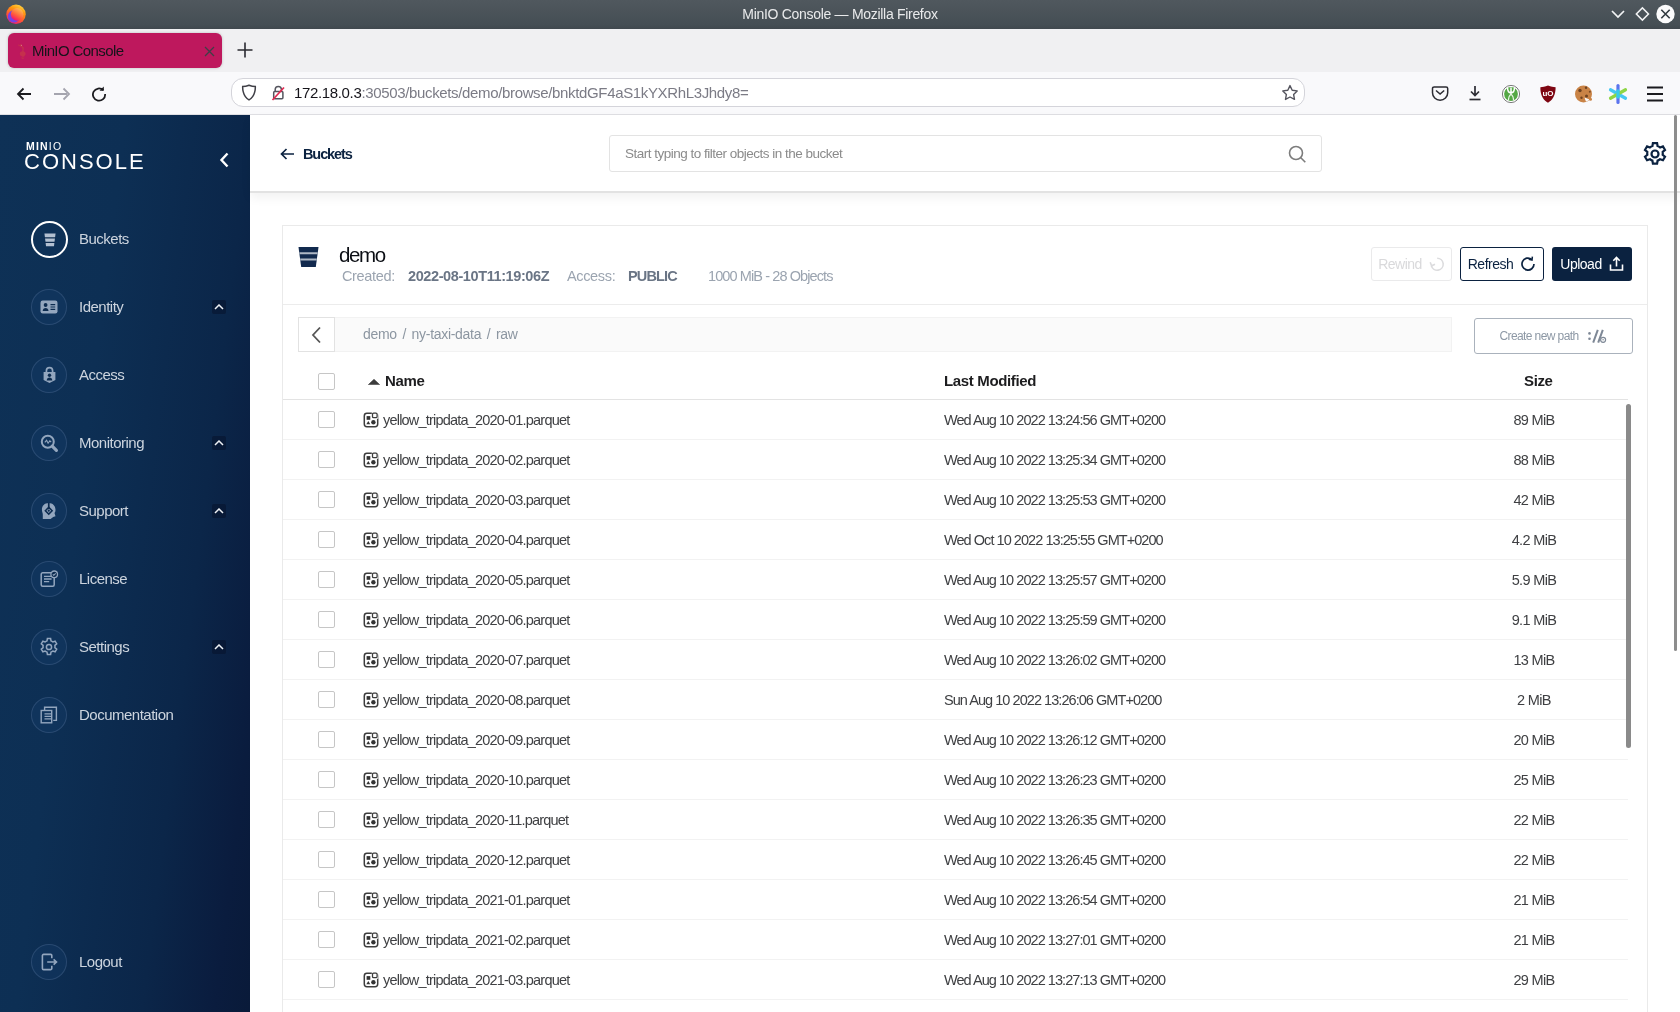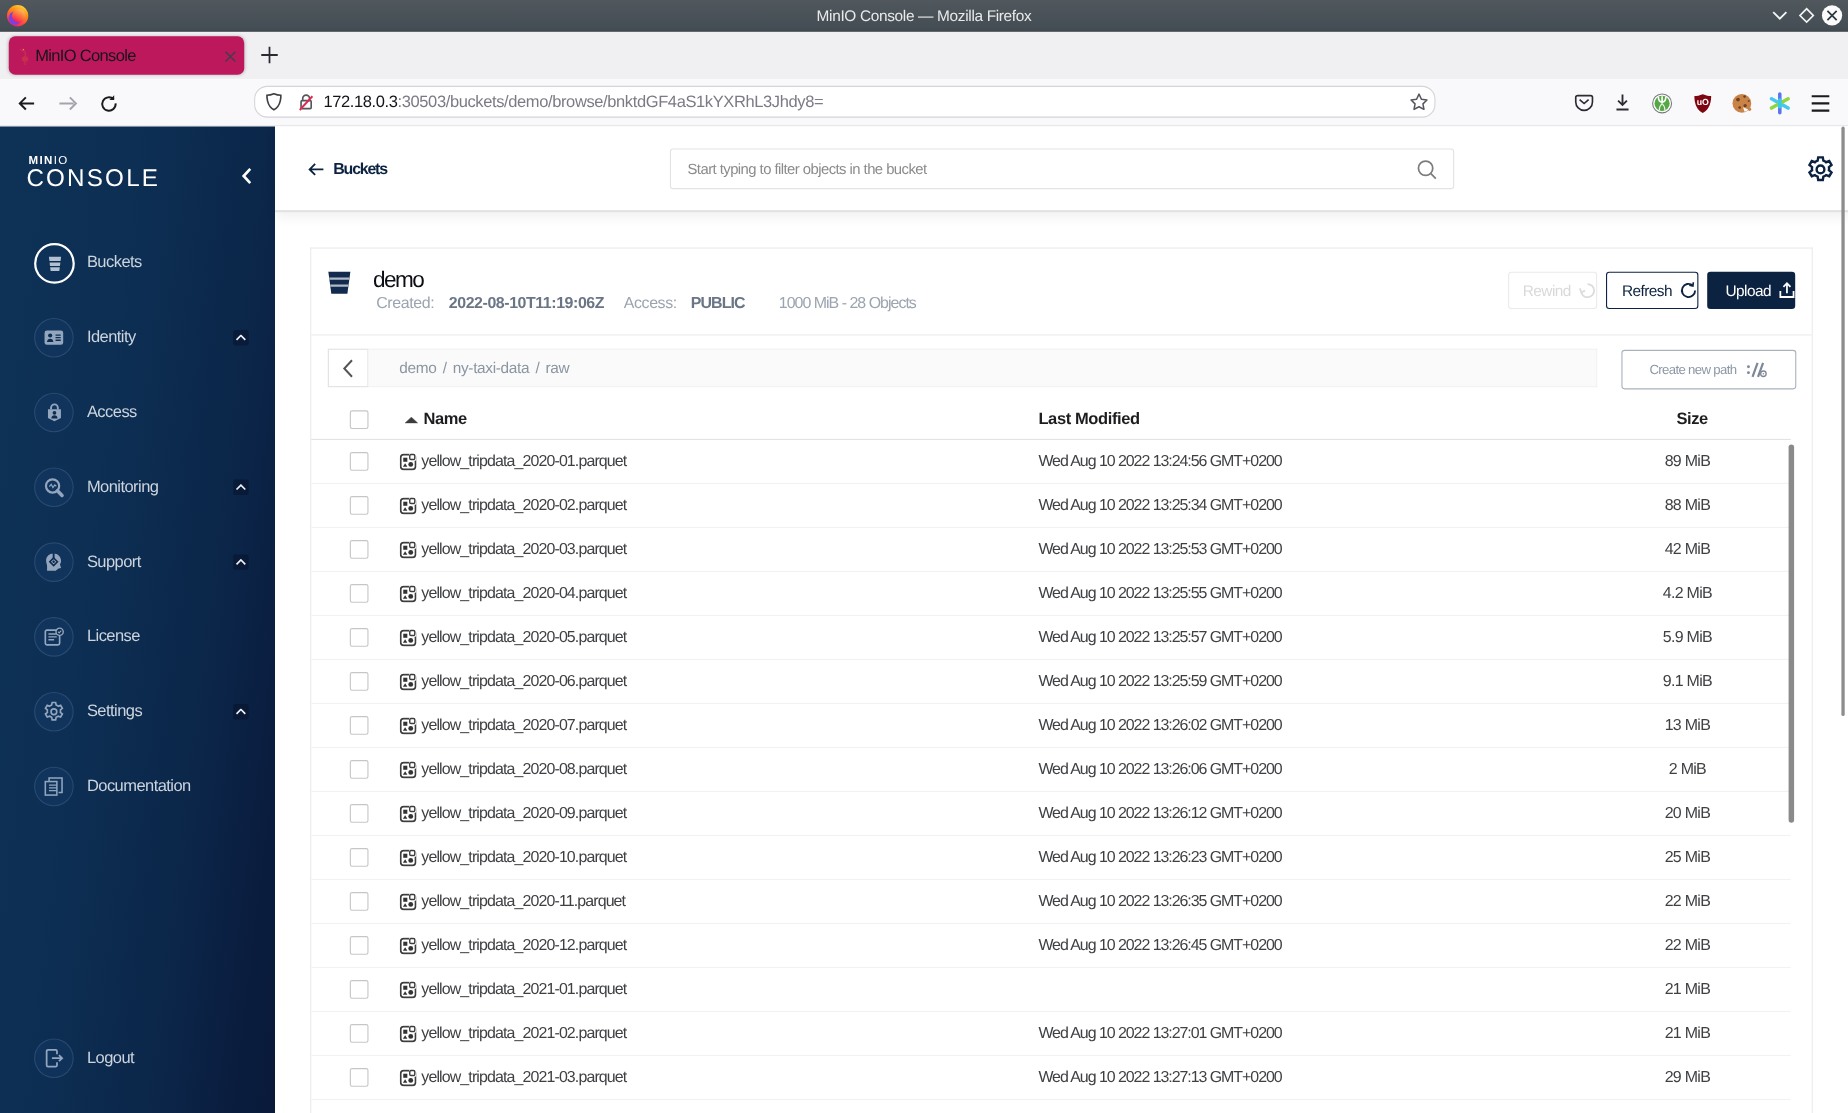--- a/index.html
+++ b/index.html
@@ -27,21 +27,21 @@
 #searchbox{position:absolute;left:359px;top:20px;width:713px;height:37px;border:1px solid #e3e3e3;border-radius:3px;background:#fff}
 #searchbox .ph{position:absolute;left:15px;top:0;height:35px;line-height:35px;color:#8b8b8b;font-size:13.5px;letter-spacing:-0.5px}
 #card{position:absolute;left:32px;top:110px;width:1366px;height:790px;background:#fff;border:1px solid #eaeaea;border-bottom:none}
 #buckethead{position:absolute;left:0;top:0;width:100%;height:79px;border-bottom:1px solid #ececec}
 #bucketname{position:absolute;left:56px;top:17px;font-size:20.5px;font-weight:normal;letter-spacing:-1.4px;color:#0b0e14}
 #bucketmeta{position:absolute;left:59px;top:42px;font-size:14.5px;color:#9ba4b0;height:17px;line-height:17px;white-space:nowrap}
 #bucketmeta span.l{letter-spacing:-0.35px}
 #bucketmeta b{letter-spacing:-0.4px;color:#6a7585}
 #bucketmeta .m{position:absolute;top:0}
 #bucketmeta b{color:#6a7585}
-.btn{position:absolute;top:21px;height:34px;border-radius:3px;font-size:14px;letter-spacing:-0.5px;display:flex;align-items:center;justify-content:flex-end;gap:7px}
+.btn{position:absolute;top:21px;height:34px;border-radius:3px;font-size:14px;letter-spacing:-0.5px;display:flex;align-items:center;justify-content:center;gap:7px}
 #btn-rewind{left:1088px;width:81px;border:1px solid #eaeaeb;color:#d9d9db}
 #btn-refresh{left:1177px;width:84px;border:1px solid #0b2240;color:#0b2240;background:#fff}
 #btn-upload{left:1269px;width:80px;background:#0b2240;color:#fff}
 
 #crumbrow{position:absolute;left:0;top:80px;width:100%;height:62px}
 #crumbback{position:absolute;left:15px;top:11px;width:37px;height:35px;background:#fff;border:1px solid #e2e2e2;display:flex;align-items:center;justify-content:center}
 #crumbbar{position:absolute;left:52px;top:11px;width:1117px;height:35px;background:#fafafa;border:1px solid #f2f2f2;border-left:none}
 #crumbbar .txt{position:absolute;left:28px;top:0;height:33px;line-height:33px;color:#8c96a1;font-size:14px;letter-spacing:-0.3px;word-spacing:2px}
 #newpath{position:absolute;left:1191px;top:12px;width:159px;height:36px;border:1px solid #aab2bc;border-radius:3px;color:#8d98a5;font-size:12px;letter-spacing:-0.6px;display:flex;align-items:center;justify-content:center;gap:9px}
 
@@ -410,21 +410,21 @@
           <div class="cb"></div>
           <svg class="ficon" width="16" height="16" viewBox="0 0 16 16">
             <rect x="1.3" y="1.3" width="13.4" height="13.4" rx="2.6" fill="none" stroke="#3d3d3d" stroke-width="1.5"></rect>
             <rect x="8.8" y="0.1" width="6.6" height="6.6" fill="#fff"></rect>
             <rect x="9.5" y="1.1" width="4.6" height="4.6" rx="1.2" fill="none" stroke="#3d3d3d" stroke-width="1.3"></rect>
             <rect x="3.6" y="4.1" width="3.7" height="3.7" fill="#333"></rect>
             <path d="M3.3 12.3 l2-3.2 2 3.2 z" fill="#333"></path>
             <circle cx="10.4" cy="10.2" r="2.2" fill="#333"></circle>
           </svg>
           <div class="fname">yellow_tripdata_2020-04.parquet</div>
-          <div class="fdate">Wed Aug 10 2022 13:25:55 GMT+0200</div>
+          <div class="fdate">Wed Oct 10 2022 13:25:55 GMT+0200</div>
           <div class="fsize">4.2 MiB</div>
         </div>
 <div class="row">
           <div class="cb"></div>
           <svg class="ficon" width="16" height="16" viewBox="0 0 16 16">
             <rect x="1.3" y="1.3" width="13.4" height="13.4" rx="2.6" fill="none" stroke="#3d3d3d" stroke-width="1.5"></rect>
             <rect x="8.8" y="0.1" width="6.6" height="6.6" fill="#fff"></rect>
             <rect x="9.5" y="1.1" width="4.6" height="4.6" rx="1.2" fill="none" stroke="#3d3d3d" stroke-width="1.3"></rect>
             <rect x="3.6" y="4.1" width="3.7" height="3.7" fill="#333"></rect>
             <path d="M3.3 12.3 l2-3.2 2 3.2 z" fill="#333"></path>
@@ -466,21 +466,21 @@
           <div class="cb"></div>
           <svg class="ficon" width="16" height="16" viewBox="0 0 16 16">
             <rect x="1.3" y="1.3" width="13.4" height="13.4" rx="2.6" fill="none" stroke="#3d3d3d" stroke-width="1.5"></rect>
             <rect x="8.8" y="0.1" width="6.6" height="6.6" fill="#fff"></rect>
             <rect x="9.5" y="1.1" width="4.6" height="4.6" rx="1.2" fill="none" stroke="#3d3d3d" stroke-width="1.3"></rect>
             <rect x="3.6" y="4.1" width="3.7" height="3.7" fill="#333"></rect>
             <path d="M3.3 12.3 l2-3.2 2 3.2 z" fill="#333"></path>
             <circle cx="10.4" cy="10.2" r="2.2" fill="#333"></circle>
           </svg>
           <div class="fname">yellow_tripdata_2020-08.parquet</div>
-          <div class="fdate">Wed Aug 10 2022 13:26:06 GMT+0200</div>
+          <div class="fdate">Sun Aug 10 2022 13:26:06 GMT+0200</div>
           <div class="fsize">2 MiB</div>
         </div>
 <div class="row">
           <div class="cb"></div>
           <svg class="ficon" width="16" height="16" viewBox="0 0 16 16">
             <rect x="1.3" y="1.3" width="13.4" height="13.4" rx="2.6" fill="none" stroke="#3d3d3d" stroke-width="1.5"></rect>
             <rect x="8.8" y="0.1" width="6.6" height="6.6" fill="#fff"></rect>
             <rect x="9.5" y="1.1" width="4.6" height="4.6" rx="1.2" fill="none" stroke="#3d3d3d" stroke-width="1.3"></rect>
             <rect x="3.6" y="4.1" width="3.7" height="3.7" fill="#333"></rect>
             <path d="M3.3 12.3 l2-3.2 2 3.2 z" fill="#333"></path>
@@ -536,20 +536,21 @@
           <div class="cb"></div>
           <svg class="ficon" width="16" height="16" viewBox="0 0 16 16">
             <rect x="1.3" y="1.3" width="13.4" height="13.4" rx="2.6" fill="none" stroke="#3d3d3d" stroke-width="1.5"></rect>
             <rect x="8.8" y="0.1" width="6.6" height="6.6" fill="#fff"></rect>
             <rect x="9.5" y="1.1" width="4.6" height="4.6" rx="1.2" fill="none" stroke="#3d3d3d" stroke-width="1.3"></rect>
             <rect x="3.6" y="4.1" width="3.7" height="3.7" fill="#333"></rect>
             <path d="M3.3 12.3 l2-3.2 2 3.2 z" fill="#333"></path>
             <circle cx="10.4" cy="10.2" r="2.2" fill="#333"></circle>
           </svg>
           <div class="fname">yellow_tripdata_2021-01.parquet</div>
+          <div class="fdate">Wed Aug 10 2022 13:26:54 GMT+0200</div>
           <div class="fsize">21 MiB</div>
         </div>
 <div class="row">
           <div class="cb"></div>
           <svg class="ficon" width="16" height="16" viewBox="0 0 16 16">
             <rect x="1.3" y="1.3" width="13.4" height="13.4" rx="2.6" fill="none" stroke="#3d3d3d" stroke-width="1.5"></rect>
             <rect x="8.8" y="0.1" width="6.6" height="6.6" fill="#fff"></rect>
             <rect x="9.5" y="1.1" width="4.6" height="4.6" rx="1.2" fill="none" stroke="#3d3d3d" stroke-width="1.3"></rect>
             <rect x="3.6" y="4.1" width="3.7" height="3.7" fill="#333"></rect>
             <path d="M3.3 12.3 l2-3.2 2 3.2 z" fill="#333"></path>

